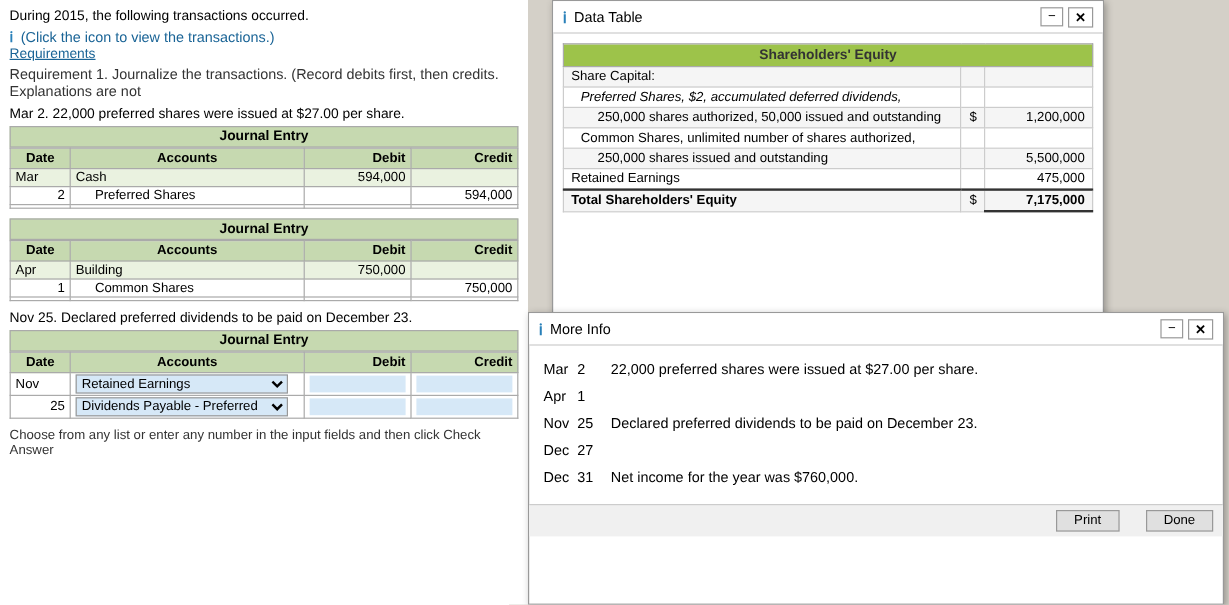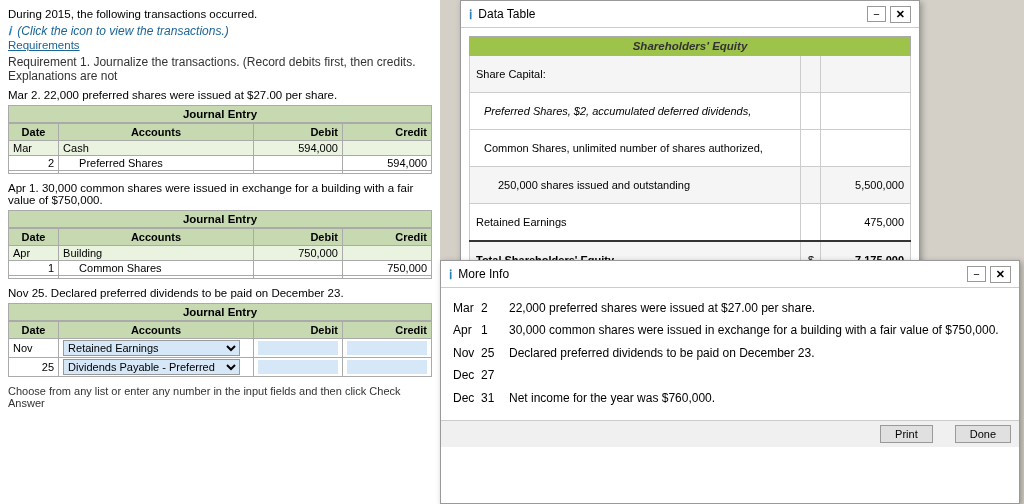--- a/index.html
+++ b/index.html
@@ -10,21 +10,21 @@
       position: absolute;
       top: 0; left: 0;
       width: 440px;
       height: 504px;
       background: #fff;
       padding: 8px;
       overflow: hidden;
     }
 
     .intro-text { font-size: 11.5px; margin-bottom: 2px; }
-    .info-link { color: #1a6496; font-size: 11.5px; font-style: italic; }
+    .info-link { color: #1a6496; font-size: 11.5px; }
     .info-icon { color: #2980b9; font-weight: bold; margin-right: 3px; }
     .requirements-link { color: #1a6496; text-decoration: underline; font-size: 11.5px; cursor: pointer; display: block; margin-bottom: 4px; }
     .requirement-label { font-weight: bold; font-size: 11.5px; margin-bottom: 6px; }
     .requirement-label span { font-weight: normal; color: #333; }
     .transaction-desc { font-size: 11.5px; margin-bottom: 4px; }
 
     
     .journal-section { margin-bottom: 8px; }
     .journal-title {
       background: #c6d9b0;
@@ -107,24 +107,23 @@
       width: 100%;
       border-collapse: collapse;
     }
     .equity-table th {
       background: #9dc34a;
       color: #333;
       text-align: center;
       padding: 3px;
       font-size: 11.5px;
       border: 1px solid #aaa;
-      font-style: italic;
     }
     .equity-table td {
-      padding: 12px 6px;
+      padding: 2px 6px;
       font-size: 11px;
       border: 1px solid #ccc;
     }
 
     
     .more-info-window {
       position: absolute;
       top: 260px; left: 440px;
       width: 580px;
       height: 244px;
@@ -181,21 +180,20 @@
           <td></td>
           <td></td>
           <td class="debit-col"></td>
           <td class="credit-col"></td>
         </tr>
       </tbody>
     </table>
   </div>
 
   <div class="journal-section">
-    <p class="transaction-desc">Apr 1. 30,000 common shares were issued in exchange for a building with a fair value of $750,000.</p>
     <div class="journal-title">Journal Entry</div>
     <table class="journal-table">
       <thead>
         <tr>
           <th class="date-col">Date</th>
           <th class="accounts-col">Accounts</th>
           <th class="debit-col">Debit</th>
           <th class="credit-col">Credit</th>
         </tr>
       </thead>
@@ -292,20 +290,25 @@
       <tr style="background: rgb(245, 245, 245);">
             <td style="font-size: 11px;">Share Capital:</td>
             <td style="text-align: right; width: 20px; font-size: 11px;"></td>
             <td style="text-align: right; width: 90px; font-size: 11px;"></td>
           </tr>
           <tr>
             <td style="font-size: 11px; padding-left: 14px; font-style: italic;">Preferred Shares, $2, accumulated deferred dividends,</td>
             <td style="text-align: right; width: 20px; font-size: 11px;"></td>
             <td style="text-align: right; width: 90px; font-size: 11px;"></td>
           </tr>
+          <tr style="background: rgb(245, 245, 245);">
+            <td style="font-size: 11px; padding-left: 28px;">250,000 shares authorized, 50,000 issued and outstanding</td>
+            <td style="text-align: right; width: 20px; font-size: 11px;">$</td>
+            <td style="text-align: right; width: 90px; font-size: 11px;">1,200,000</td>
+          </tr>
           <tr>
             <td style="font-size: 11px; padding-left: 14px;">Common Shares, unlimited number of shares authorized,</td>
             <td style="text-align: right; width: 20px; font-size: 11px;"></td>
             <td style="text-align: right; width: 90px; font-size: 11px;"></td>
           </tr>
           <tr style="background: rgb(245, 245, 245);">
             <td style="font-size: 11px; padding-left: 28px;">250,000 shares issued and outstanding</td>
             <td style="text-align: right; width: 20px; font-size: 11px;"></td>
             <td style="text-align: right; width: 90px; font-size: 11px;">5,500,000</td>
           </tr>
@@ -345,21 +348,20 @@
           <span style="min-width: 24px;">Mar</span>
           <span style="min-width: 16px;">2</span>
         </span>
         <span>22,000 preferred shares were issued at $27.00 per share.</span>
       </div>
       <div style="display: flex; gap: 6px; margin-bottom: 2px;">
         <span style="min-width: 50px; display: flex; gap: 4px;">
           <span style="min-width: 24px;">Apr</span>
           <span style="min-width: 16px;">1</span>
         </span>
-        <span>30,000 common shares were issued in exchange for a building with a fair value of $750,000.</span>
       </div>
       <div style="display: flex; gap: 6px; margin-bottom: 2px;">
         <span style="min-width: 50px; display: flex; gap: 4px;">
           <span style="min-width: 24px;">Nov</span>
           <span style="min-width: 16px;">25</span>
         </span>
         <span>Declared preferred dividends to be paid on December 23.</span>
       </div>
       <div style="display: flex; gap: 6px; margin-bottom: 2px;">
         <span style="min-width: 50px; display: flex; gap: 4px;">

